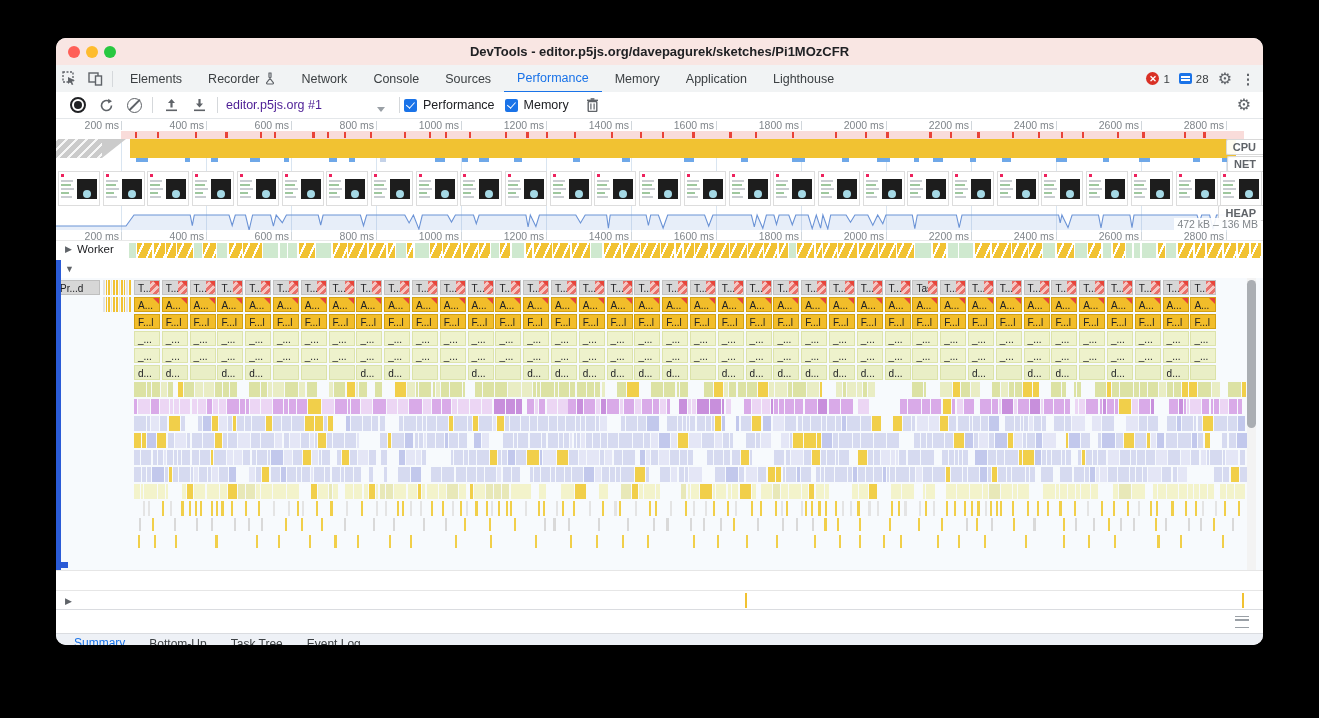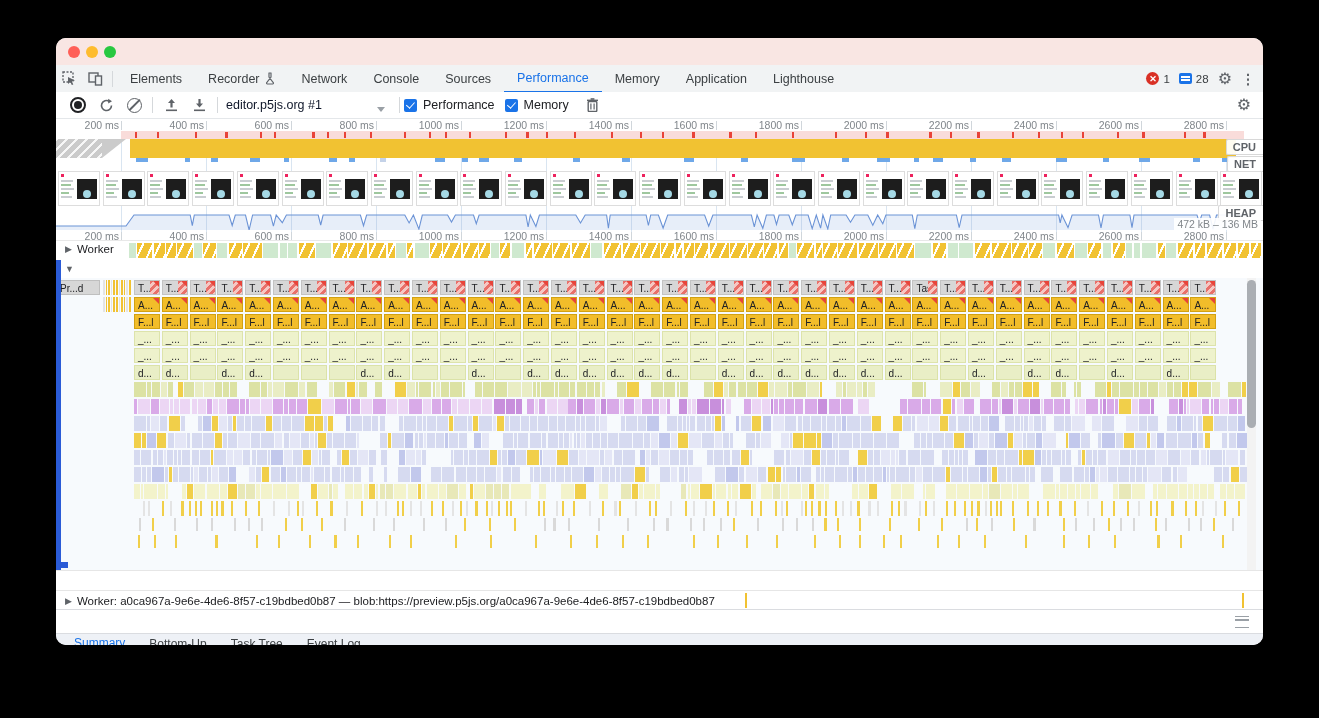--- a/index.html
+++ b/index.html
@@ -27,21 +27,21 @@
   .gear{color:#5f6368;font-size:16px;line-height:16px;}
   .kebab{color:#5f6368;font-size:14px;font-weight:bold;}
   
   .ptools{left:0;top:54px;width:1207px;height:27px;background:#fff;border-bottom:1px solid #e4e7ea;
     display:flex;align-items:center;padding-left:8px;box-sizing:border-box;}
   .ticon{width:22px;height:22px;display:flex;align-items:center;justify-content:center;margin:0 3px;}
   .rec{width:12px;height:12px;border-radius:50%;border:2px solid #202124;position:relative;}
   .rec:after{content:"";position:absolute;left:2px;top:2px;width:8px;height:8px;border-radius:50%;background:#202124;}
   .slash{width:13px;height:13px;border-radius:50%;border:1.6px solid #5f6368;position:relative;}
   .slash:after{content:"";position:absolute;left:-1px;top:5.2px;width:15px;height:1.6px;background:#5f6368;transform:rotate(-45deg);}
-  .selbox{display:flex;align-items:flex-end;width:165px;color:#0f172a;font-size:12.5px;margin:0 4px;}
+  .selbox{display:flex;align-items:flex-end;width:165px;color:#4c1d95;font-size:12.5px;margin:0 4px;}
   .dropdown-arrow{width:0;height:0;border-left:4px solid transparent;border-right:4px solid transparent;
     border-top:5px solid #9aa0a6;margin-left:auto;margin-right:6px;}
   .cb{width:13px;height:13px;background:#1a73e8;border-radius:2px;position:relative;flex:0 0 auto;}
   .cb:after{content:"";position:absolute;left:4.2px;top:1.4px;width:3.5px;height:7px;border:solid #fff;
     border-width:0 1.8px 1.8px 0;transform:rotate(42deg);}
   .cklabel{font-size:12.5px;color:#202124;margin:0 10px 0 6px;}
   
   .ruler-label{position:absolute;font-size:10.5px;color:#80868b;width:60px;text-align:right;}
   .gridline{position:absolute;width:1px;background:rgba(130,170,210,.30);}
   .sidetag{position:absolute;right:0;background:rgba(255,255,255,.93);border:1px solid #d8d8d8;border-right:none;
@@ -75,20 +75,21 @@
 </style>
 </head>
 <body>
 
 <div id="win">
 
   <div class="abs titlebar">
     <div class="abs tl" style="left:12px;background:#ff5f57"></div>
     <div class="abs tl" style="left:30px;background:#febc2e"></div>
     <div class="abs tl" style="left:48px;background:#28c840"></div>
+    <div class="abs title">DevTools - editor.p5js.org/davepagurek/sketches/Pi1MOzCFR</div>
   </div>
 
   <div class="abs tabbar">
     <span class="tbicon">
       <svg width="15" height="15" viewBox="0 0 15 15">
           <rect x="1" y="1" width="10" height="10" fill="none" stroke="#5f6368" stroke-width="1.4" stroke-dasharray="2,1.5"></rect>
           <path d="M6 6 L13 9.5 L9.8 10.3 L11.3 13.4 L9.8 14 L8.4 10.9 L6 13 Z" fill="#5f6368"></path>
         </svg>
     </span>
     <span class="tbicon">
@@ -1983,21 +1984,20 @@
         <div style="position: absolute; left: 1124.3px; top: 257px; width: 2.2px; height: 13px; background: rgb(241, 207, 74);"></div>
         <div style="position: absolute; left: 1165.9px; top: 257px; width: 2.2px; height: 13px; background: rgb(241, 207, 74);"></div>
       </div>
       <div style="position: absolute; left: 0px; top: 141px; width: 5px; height: 310px; background: rgb(42, 91, 215);"></div>
       <div style="position: absolute; left: 1191px; top: 159px; width: 9px; height: 292px; background: rgb(243, 243, 243);"></div>
       <div class="scroll-thumb" style="position: absolute; left: 1191px; top: 161px; height: 148px;"></div>
     </div>
 
   <div class="abs" style="left:0;top:552px;width:1207px;height:19px;background:#fff;border-top:1px solid #e6e6e6;display:flex;align-items:center;">
     <span class="tri" style="margin-left:9px;">▶</span>
-    <span class="trackhdr">Worker: a0ca967a-9e6e-4de6-8f57-c19bdbed0b87 — blob:https://preview.p5js.org/a0ca967a-9e6e-4de6-8f57-c19bdbed0b87</span>
     <span style="position:absolute;left:689px;top:2px;width:2px;height:15px;background:#f1c232;"></span>
     <span style="position:absolute;left:1186px;top:2px;width:2px;height:15px;background:#f1c232;"></span>
   </div>
 
   <div class="abs" style="left:0;top:571px;width:1207px;height:24px;background:#fff;border-top:1px solid #dadce0;display:flex;align-items:center;padding-left:6px;box-sizing:border-box;gap:3px;">
     <span class="hamb" style="position:absolute;right:14px;"></span>
   </div>
 
   <div class="abs" style="left:0;top:595px;width:1207px;height:26px;background:#eef1f6;border-top:1px solid #dadce0;display:flex;align-items:flex-end;padding-left:6px;box-sizing:border-box;">
     <div id="btabs-container" style="display:flex;">

